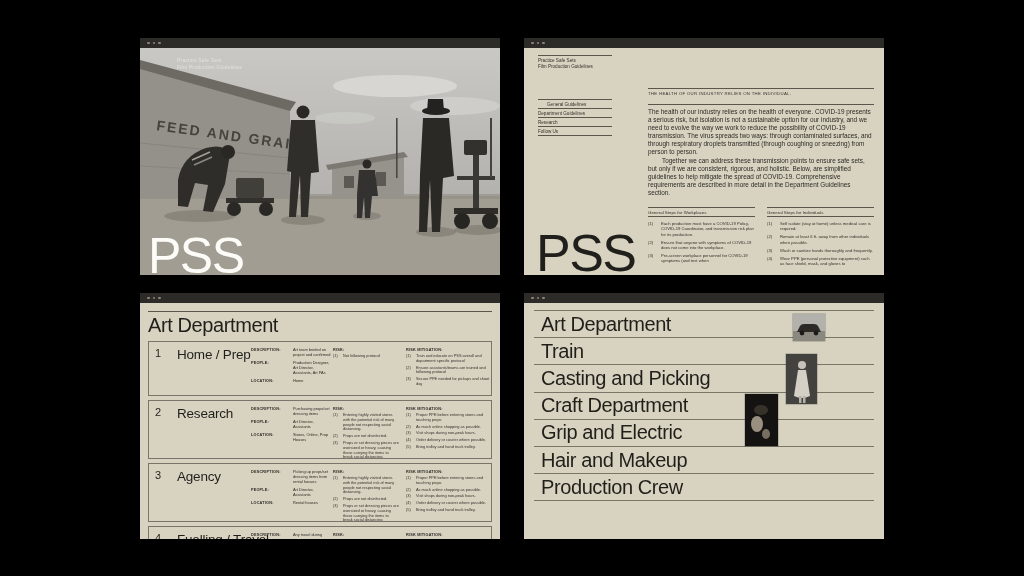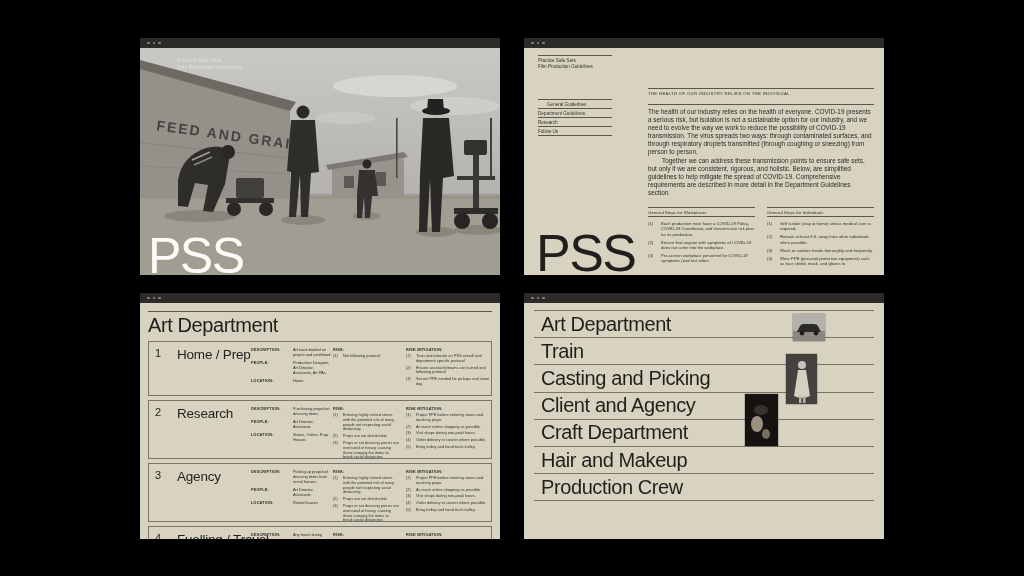--- a/index.html
+++ b/index.html
@@ -443,24 +443,24 @@
   </div>
   <div class="content">
     <ul class="d-list">
 
         <li class="d-item">Art Department</li>
 
         <li class="d-item">Train</li>
 
         <li class="d-item">Casting and Picking</li>
 
-        <li class="d-item">Client and Agency</li>
 
         <li class="d-item">Craft Department</li>
 
+        <li class="d-item">Grip and Electric</li>
 
         <li class="d-item">Hair and Makeup</li>
 
 
         <li class="d-item">Production Crew</li>
       </ul>
     <div class="thumb thumb1">
       <svg viewBox="0 0 32 27" width="32" height="27">
         <rect width="32" height="27" fill="#b3b1ac"></rect>
         <rect y="17" width="32" height="10" fill="#8b887f"></rect>

